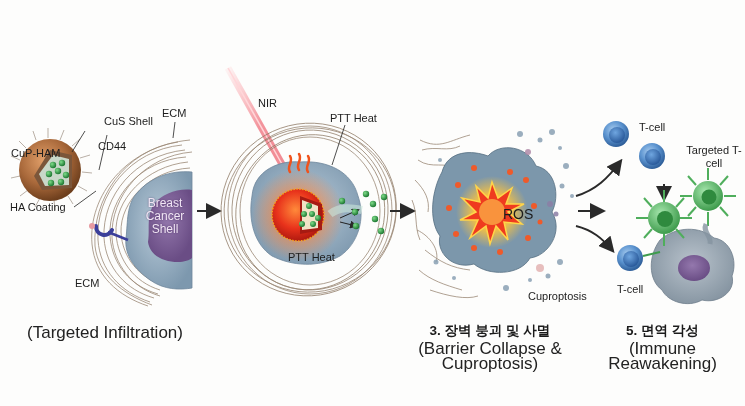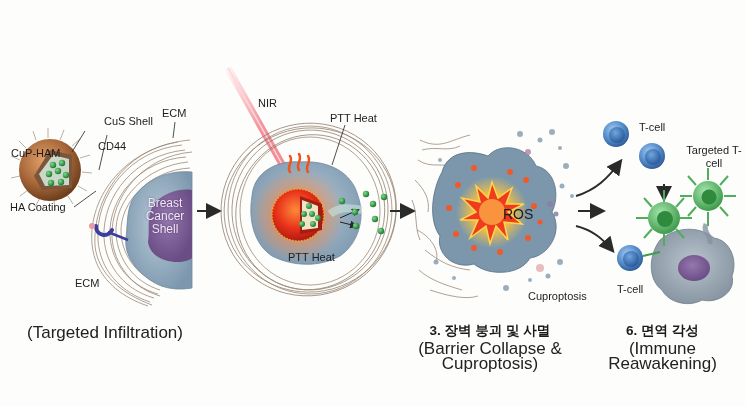--- a/index.html
+++ b/index.html
@@ -325,17 +325,17 @@
 <span class="lbl" style="left:617px; top:284px;">T-cell</span>
 
 <div class="caption" style="left:10px;">
   <span class="en">(Targeted Infiltration)</span>
 </div>
 <div class="caption" style="left:395px;">
   <span class="ko">3. 장벽 붕괴 및 사멸</span>
   <span class="en">(Barrier Collapse &amp; Cuproptosis)</span>
 </div>
 <div class="caption" style="left:580px; width:165px;">
-  <span class="ko">6. 면역 각성</span>
+  <span class="ko">5. 면역 각성</span>
   <span class="en">(Immune Reawakening)</span>
 </div>
 
 </div>
 
 </body></html>

